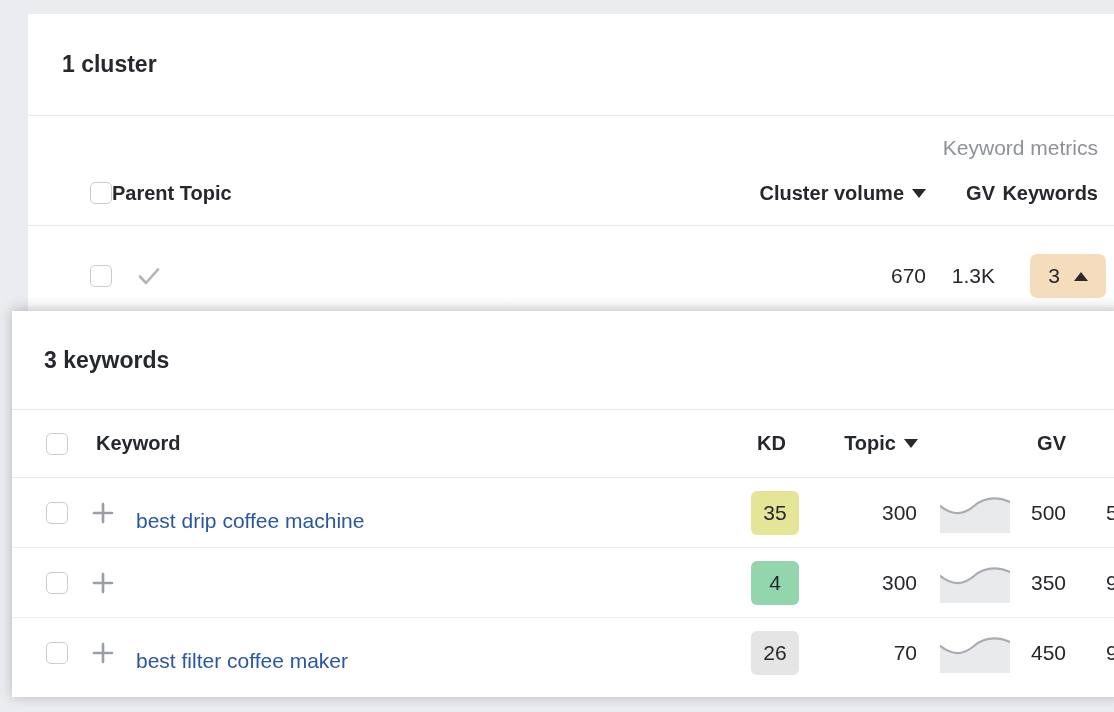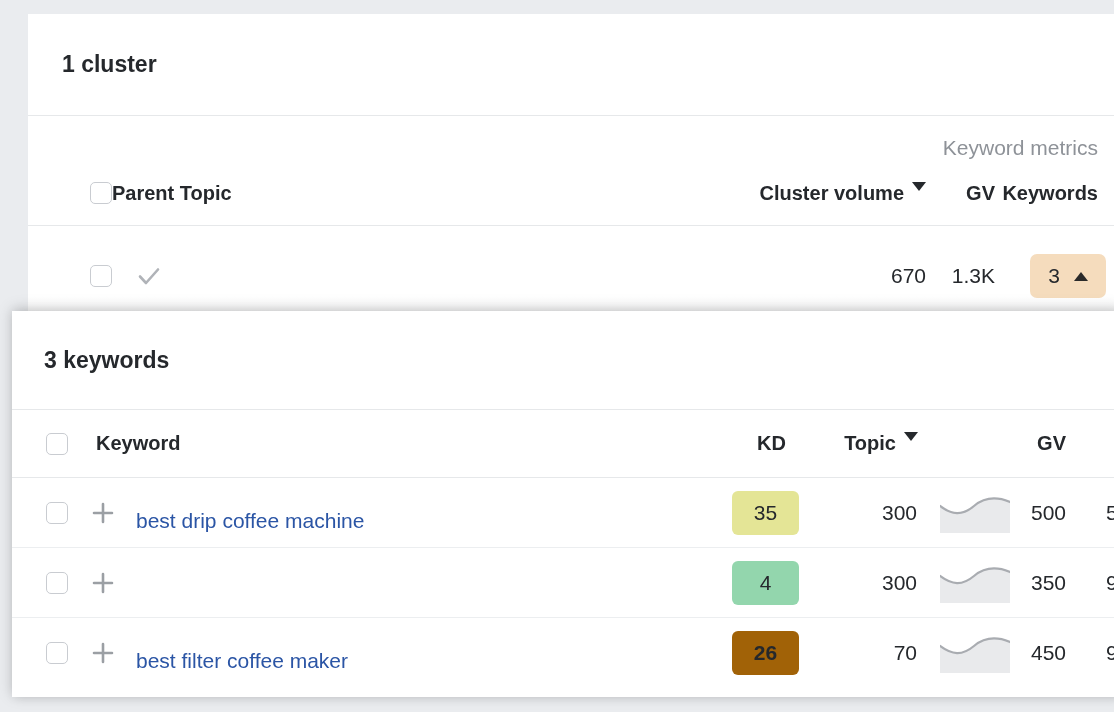--- a/index.html
+++ b/index.html
@@ -52,20 +52,21 @@
 
   .hdr-label {
     font-size: 20px;
     font-weight: bold;
     color: #25282c;
     white-space: nowrap;
   }
 
   .hdr-sortable {
     display: inline-flex;
+    align-items: center;
     gap: 8px;
     cursor: pointer;
   }
 
   .caret-down {
     width: 0; height: 0;
     border-left: 7px solid transparent;
     border-right: 7px solid transparent;
     border-top: 9px solid #25282c;
   }
@@ -236,21 +237,21 @@
     width: 26px;
     height: 26px;
     flex: 0 0 auto;
     cursor: pointer;
   }
   .kw-row-link { margin-left: 20px; margin-top: 16px; }
 
   .kd-badge {
     position: absolute;
     right: 323px;
-    width: 67px;
+    width: 48px;
     height: 44px;
     border-radius: 6px;
     display: flex;
     align-items: center;
     justify-content: center;
     font-size: 21px;
     color: #25282c;
     box-sizing: border-box;
   }
   .kw-volume {
@@ -373,21 +374,21 @@
     <span class="col-num kw-gv">350</span>
     <span class="col-num kw-extra">9</span>
   </div>
 
   <div class="kw-row">
     <div class="checkbox kw-row-cb"></div>
     <svg class="plus-icon" viewBox="0 0 26 26">
       <path d="M13 4 V22 M4 13 H22" stroke="#9b9fa4" stroke-width="2.6" stroke-linecap="round"></path>
     </svg>
     <a class="link kw-row-link">best filter coffee maker</a>
-    <span class="kd-badge" style="background: #a16207; font-weight: bold;">26</span>
+    <span class="kd-badge" style="background: #e5e5e5;">26</span>
     <span class="col-num kw-volume">70</span>
     <svg class="sparkline" viewBox="0 0 70 40" preserveAspectRatio="none">
       <path d="M0 13 C 12 22, 22 23, 34 13 C 46 3, 58 4, 70 9 L70 40 L0 40 Z" fill="#e9eaec"></path>
       <path d="M0 13 C 12 22, 22 23, 34 13 C 46 3, 58 4, 70 9" fill="none" stroke="#a9acb1" stroke-width="2.2" stroke-linecap="round"></path>
     </svg>
     <span class="col-num kw-gv">450</span>
     <span class="col-num kw-extra">9</span>
   </div>
 
 </div>

